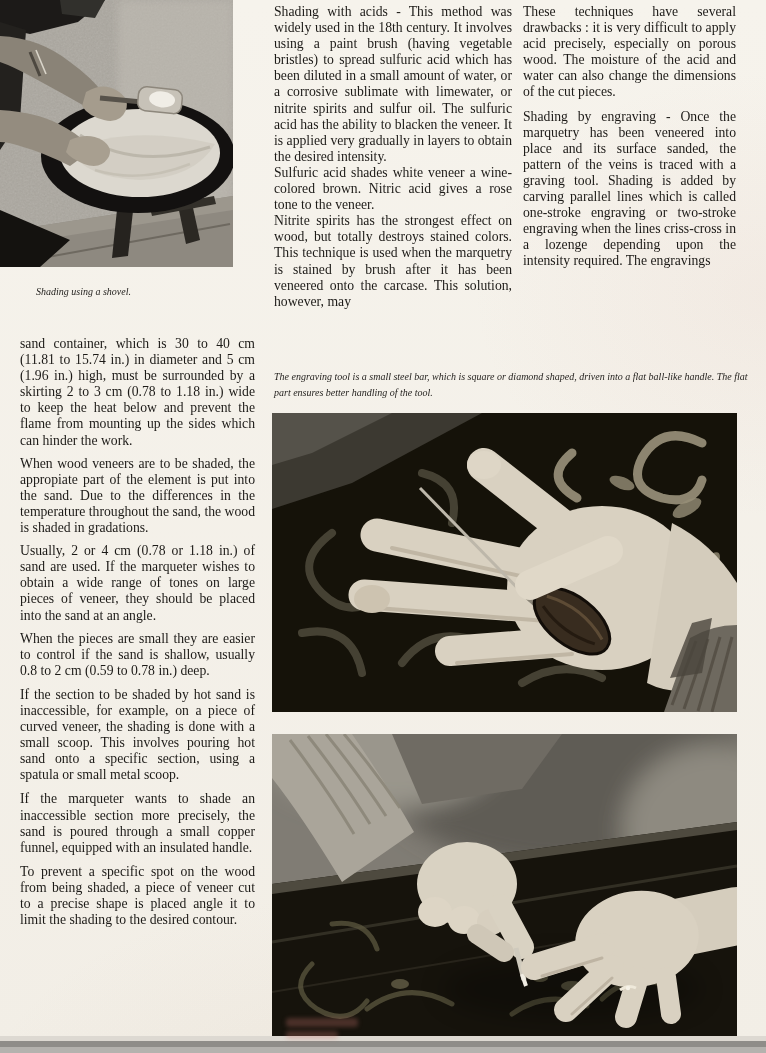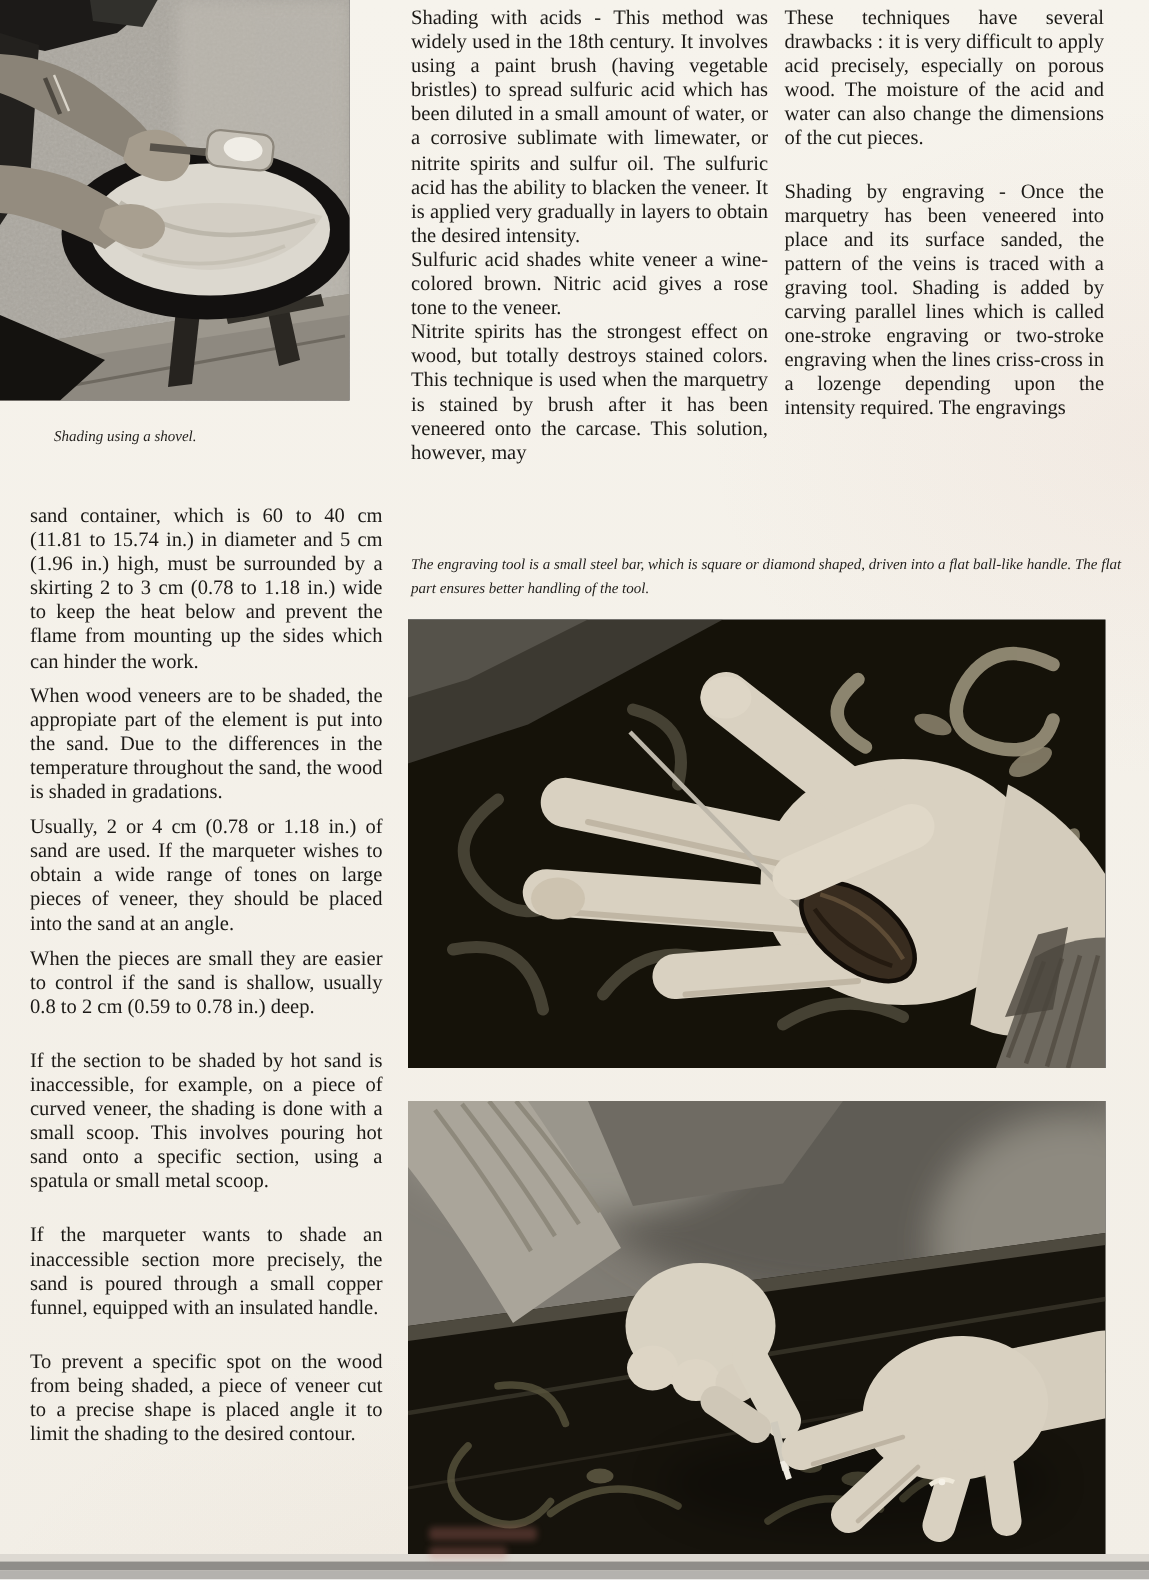--- a/index.html
+++ b/index.html
@@ -23,25 +23,25 @@
   #photo-work   { left:272px; top:734px; width:465px; height:303px; }
 
   .col {
     position:absolute;
     font-size:13.7px; line-height:16.1px;
     color:#1c1a17;
     text-align:justify;
   }
   .col p { margin:0 0 7px 0; }
   .col p.tight { margin:0; }
-  .col p.sp { margin-top:20px; }
+  .col p.sp { margin-top:8px; }
   #col-left  { left:20px;  top:336px; width:235px; }
   #col-mid   { left:274px; top:4px;   width:238px; }
   #col-right { left:523px; top:4px;   width:213px; }
-  #col-right p.gap { margin-top:19px; }
+  #col-right p.gap { margin-top:8px; }
   .lead { }
 
   .caption {
     position:absolute;
     font-style:italic;
     font-size:10px; line-height:16px;
     color:#201e1b;
   }
   #caption-shovel { left:36px; top:284px; width:220px; }
   #caption-engraving { left:274px; top:369px; width:482px; }
@@ -100,21 +100,21 @@
         <rect x="138" y="88" width="44" height="24" rx="8" fill="#c7c2b8"></rect>
         <rect x="138" y="88" width="44" height="24" rx="8" fill="none" stroke="#8d877c" stroke-width="1.5"></rect>
         <ellipse cx="162" cy="99" rx="13" ry="8" fill="#f0ede6"></ellipse>
       </g>
     </svg>
   </figure>
 
   <div class="caption" id="caption-shovel">Shading using a shovel.</div>
 
   <div class="col" id="col-left">
-    <p>sand container, which is 60 to 40 cm (11.81 to 15.74 in.) in diameter and 5 cm (1.96 in.) high, must be surrounded by a skirting 2 to 3 cm (0.78 to 1.18 in.) wide to keep the heat below and prevent the flame from mounting up the sides which can hinder the work.</p>
+    <p>sand container, which is 30 to 40 cm (11.81 to 15.74 in.) in diameter and 5 cm (1.96 in.) high, must be surrounded by a skirting 2 to 3 cm (0.78 to 1.18 in.) wide to keep the heat below and prevent the flame from mounting up the sides which can hinder the work.</p>
     <p>When wood veneers are to be shaded, the appropiate part of the element is put into the sand. Due to the differences in the temperature throughout the sand, the wood is shaded in gradations.</p>
     <p>Usually, 2 or 4 cm (0.78 or 1.18 in.) of sand are used. If the marqueter wishes to obtain a wide range of tones on large pieces of veneer, they should be placed into the sand at an angle.</p>
     <p>When the pieces are small they are easier to control if the sand is shallow, usually 0.8 to 2 cm (0.59 to 0.78 in.) deep.</p>
     <p class="sp">If the section to be shaded by hot sand is inaccessible, for example, on a piece of curved veneer, the shading is done with a small scoop. This involves pouring hot sand onto a specific section, using a spatula or small metal scoop.</p>
     <p class="sp">If the marqueter wants to shade an inaccessible section more precisely, the sand is poured through a small copper funnel, equipped with an insulated handle.</p>
     <p class="sp">To prevent a specific spot on the wood from being shaded, a piece of veneer cut to a precise shape is placed angle it to limit the shading to the desired contour.</p>
   </div>
 
   <div class="col" id="col-mid">
     <p class="tight"><span class="lead">Shading with acids</span><span> - This method was widely used in the 18th century. It involves using a paint brush (having vegetable bristles) to spread sulfuric acid which has been diluted in a small amount of water, or a corrosive sublimate with limewater, or nitrite spirits and sulfur oil. The sulfuric acid has the ability to blacken the veneer. It is applied very gradually in layers to obtain the desired intensity.</span></p>

